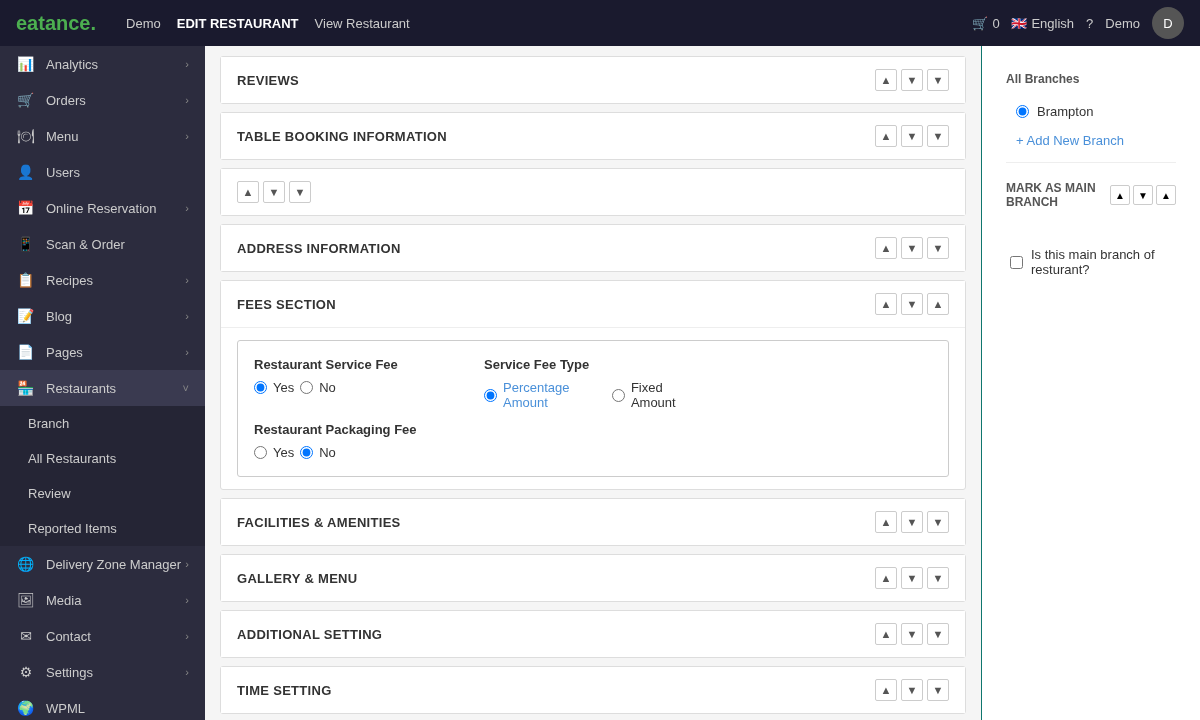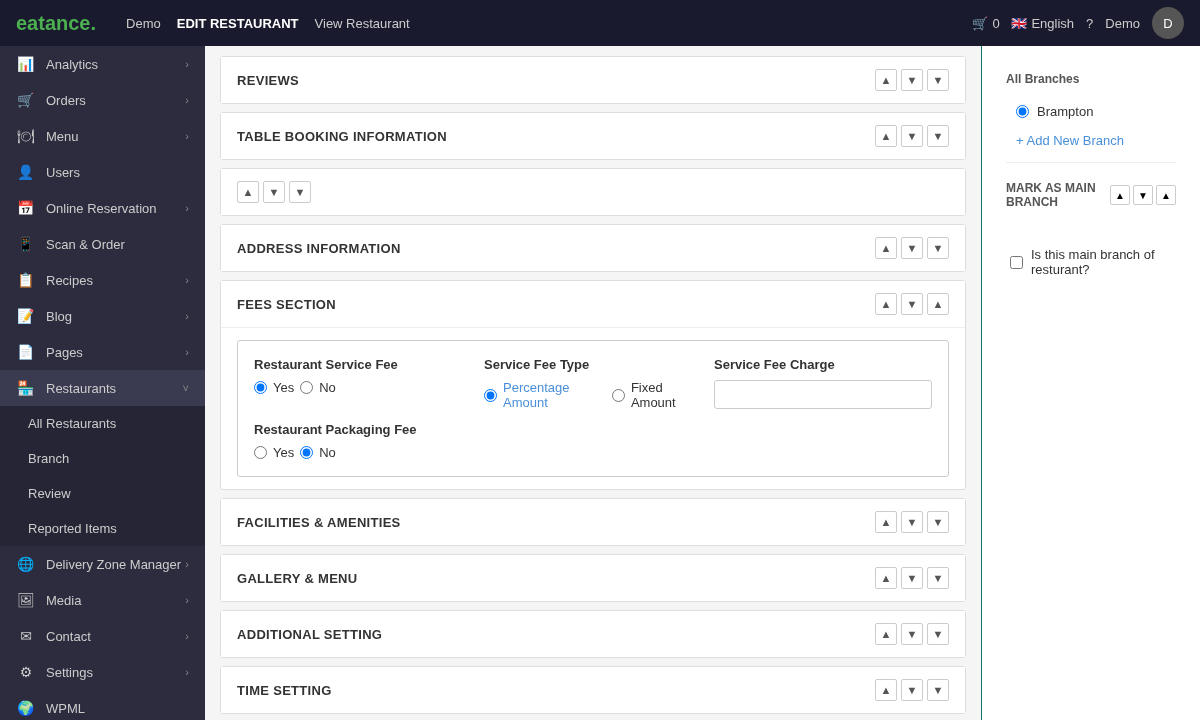--- a/index.html
+++ b/index.html
@@ -253,24 +253,24 @@
       <span class="sidebar-chevron">›</span>
     </div>
 
     <div class="sidebar-item active">
       <span class="sidebar-icon">🏪</span>
       <span>Restaurants</span>
       <span class="sidebar-chevron">˅</span>
     </div>
     <div class="sidebar-submenu">
       <div class="sidebar-item sidebar-submenu">
+        <span>Branch</span>
+      </div>
+      <div class="sidebar-item sidebar-submenu">
         <span>All Restaurants</span>
-      </div>
-      <div class="sidebar-item sidebar-submenu">
-        <span>Branch</span>
       </div>
       <div class="sidebar-item sidebar-submenu">
         <span>Review</span>
       </div>
       <div class="sidebar-item sidebar-submenu">
         <span>Reported Items</span>
       </div>
     </div>
 
     <div class="sidebar-item">
@@ -377,24 +377,20 @@
                 <input type="radio" name="fee_type" checked="" style="">
                 <span style="color:#4a90d9;">Percentage Amount</span>
               </label>
               <label class="radio-row">
                 <input type="radio" name="fee_type" style="">
                 <span>Fixed Amount</span>
               </label>
             </div>
           </div>
 
-          <div>
-            <div class="fees-label">Service Fee Charge</div>
-            <input type="text" class="service-fee-charge-input" value="" style="">
-          </div>
 
           <div class="fees-packaging">
             <div class="fees-label">Restaurant Packaging Fee</div>
             <div class="radio-group">
               <label class="radio-row">
                 <input type="radio" name="packaging_fee" style="">
                 <span>Yes</span>
               </label>
               <label class="radio-row">
                 <input type="radio" name="packaging_fee" checked="" style="">

